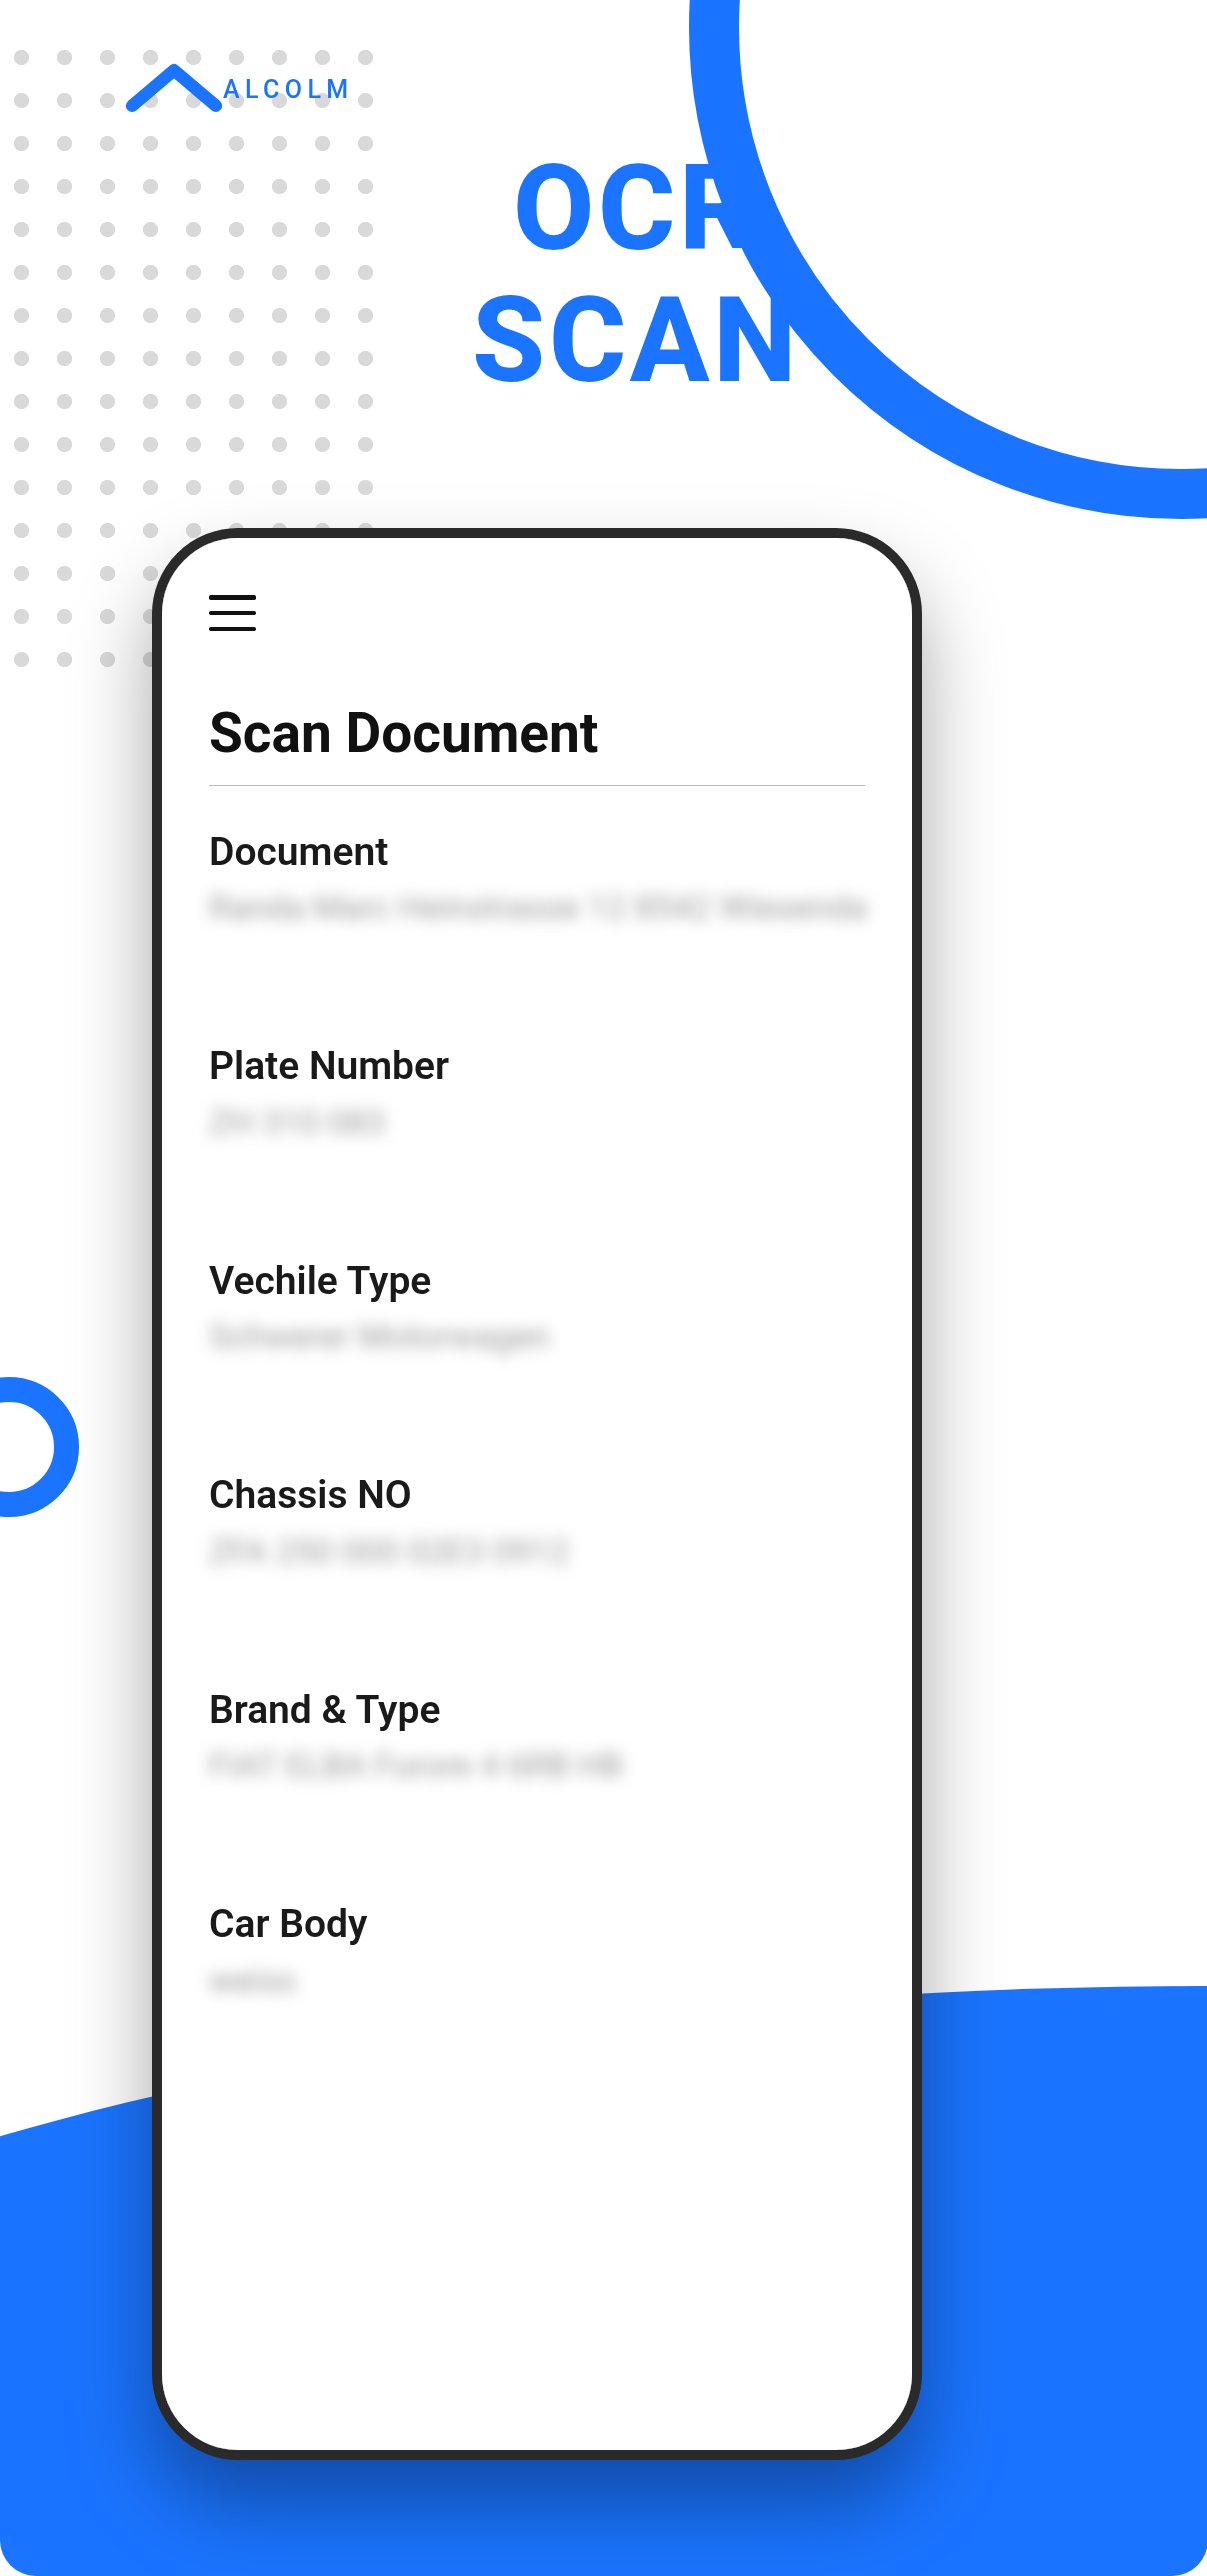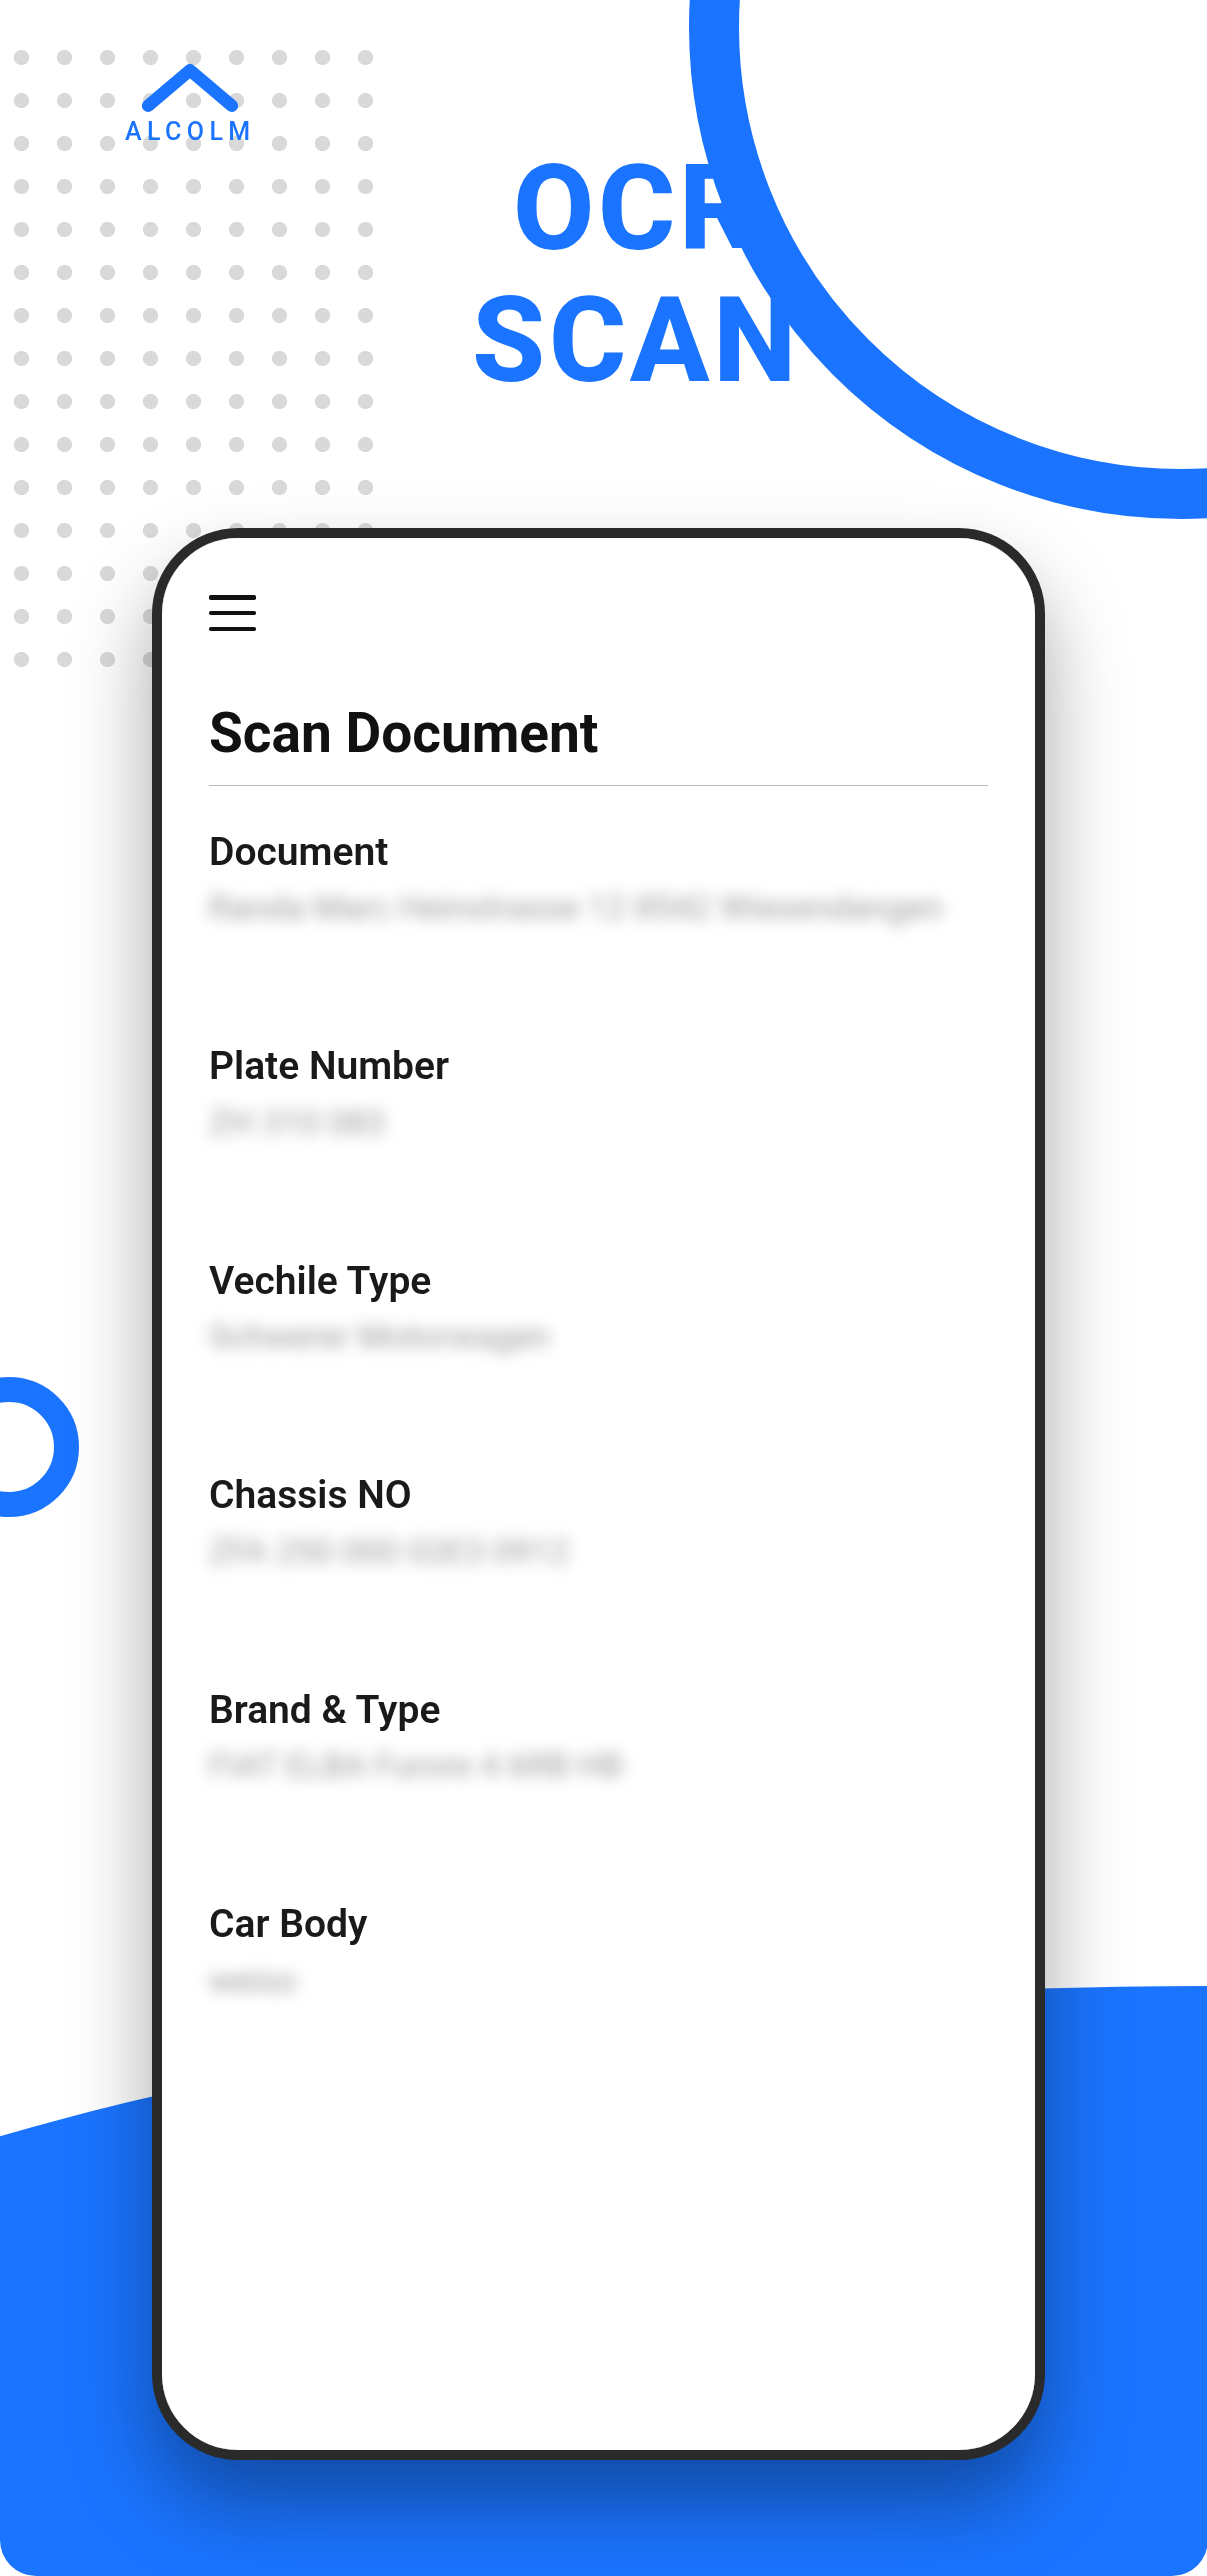--- a/index.html
+++ b/index.html
@@ -50,21 +50,21 @@
     background: #1b74ff;
     clip-path: ellipse(150% 100% at 100% 100%);
   }
 
   
   .brand {
     position: absolute;
     top: 63px;
     left: 125px;
     display: flex;
-    flex-direction: column;
+    flex-direction: row;
     align-items: center;
     z-index: 2;
   }
   .brand svg { display: block; }
   .brand-name {
     color: #1b74ff;
     font-size: 25px;
     letter-spacing: 5.4px;
     font-weight: 500;
     margin-top: 3.6px;
@@ -84,21 +84,21 @@
     z-index: 2;
     white-space: pre-line;
     margin-left: 32px;
   }
 
   
   .phone {
     position: absolute;
     top: 528px;
     left: 152px;
-    width: 893px;
+    width: 770px;
     height: 1932px;
     border-radius: 86px;
     background: #ffffff;
     border: 10.7px solid #2a2a2a;
     box-shadow: 0 45px 81px rgba(0,0,0,0.35), inset 0 0 0 1.8px #555;
     z-index: 3;
     overflow: hidden;
   }
   .side-btn {
     position: absolute;

